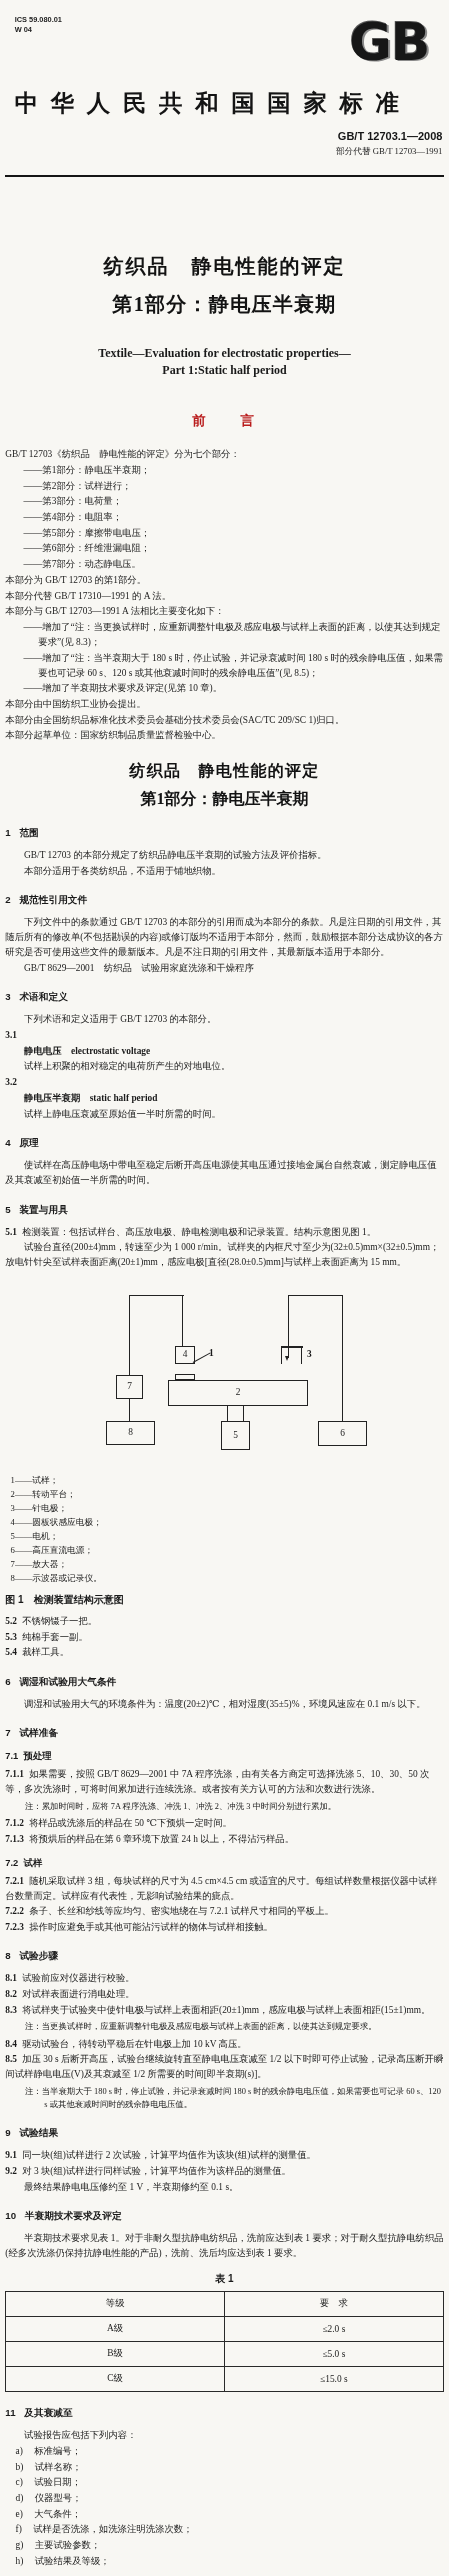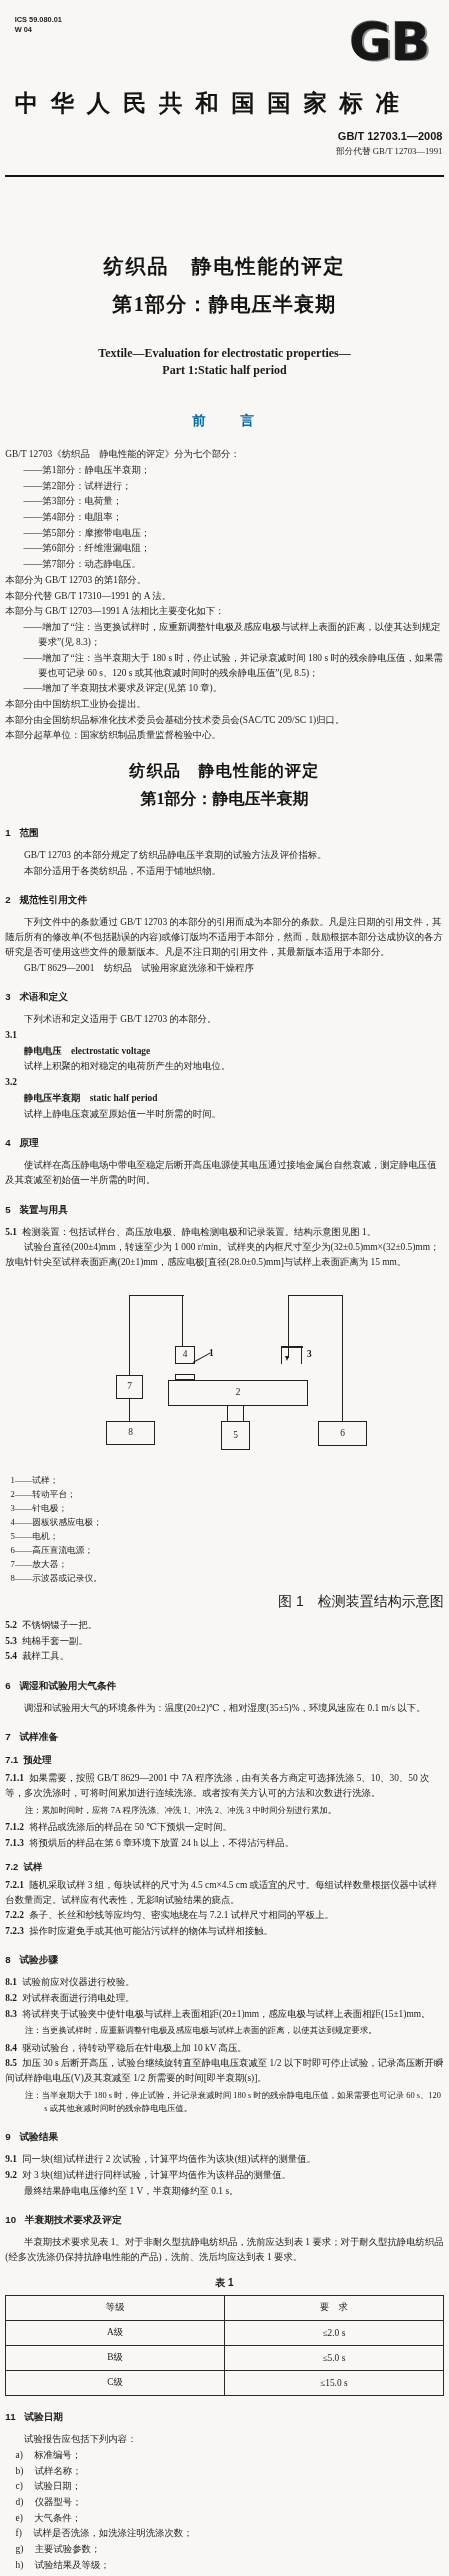--- a/index.html
+++ b/index.html
@@ -32,21 +32,21 @@
   }
   .num-block{margin-top:9.4px;text-align:right;padding-right:1.3px;}
   .std-num{font-family:"Liberation Sans","DejaVu Sans",sans-serif;font-weight:bold;font-size:11px;line-height:16px;color:#161616;}
   .replaces{font-size:8.7px;line-height:12px;margin-top:1.3px;color:#222;}
   .rule{margin:17.4px 0 0;height:2px;background:#151515;border:none;}
   
   .cover-cn{margin-top:75px;text-align:center;font-weight:900;color:#131313;}
   .cover-cn .l1{font-size:20px;line-height:29px;letter-spacing:2px;}
   .cover-cn .l2{font-size:20px;line-height:29px;letter-spacing:1.3px;margin-top:9.4px;}
   .cover-en{margin-top:25.4px;text-align:center;font-weight:bold;font-size:12px;line-height:17.4px;color:#1a1a1a;}
-  .fw-head{margin-top:33px;text-align:center;font-weight:900;font-size:13.4px;letter-spacing:2.7px;color:#0369a1;}
+  .fw-head{margin-top:33px;text-align:center;font-weight:900;font-size:13.4px;letter-spacing:2.7px;color:#b91c1c;}
   
   .sec{margin-top:17px;font-size:9.4px;line-height:15px;}
   .sec.tight{margin-top:6.7px;}
   .blk{margin:0.7px 0;}
   .blk-num{font-weight:bold;margin-right:0.55em;}
   .blk-num:empty{display:none;}
   .b-h1{font-weight:bold;font-family:"Liberation Sans","DejaVu Sans",sans-serif;font-size:9.7px;margin:13.4px 0 8px;}
   .b-h1 .blk-num{margin-right:0.9em;}
   .b-h2{font-weight:bold;font-family:"Liberation Sans","DejaVu Sans",sans-serif;font-size:9.4px;margin:8px 0 4px;}
   .b-p{text-indent:2em;}
@@ -61,21 +61,21 @@
   .body-title .l1{font-size:16px;line-height:25.4px;letter-spacing:1.3px;}
   .body-title .l2{font-size:16px;line-height:25.4px;margin-top:2.7px;}
   
   .figure-draw{position:relative;margin:23px -5.3px 0;height:160px;}
   .wire{position:absolute;background:#222;}
   .fbox{position:absolute;border:1.3px solid #222;box-sizing:border-box;text-align:center;font-size:9.4px;color:#1b1b1b;background:transparent;}
   .arrow-down{position:absolute;width:0;height:0;border-left:2.7px solid transparent;border-right:2.7px solid transparent;border-top:5.3px solid #222;}
   .fig-label{position:absolute;font-size:9.4px;font-weight:bold;color:#1b1b1b;}
   .slash{position:absolute;width:20px;height:1.3px;background:#222;transform:rotate(-29deg);transform-origin:left center;}
   .legend{margin-top:20px;padding-left:5.3px;font-size:8.7px;line-height:14px;}
-  .fig-caption{margin:8px 0 2.7px;text-align:right;font-weight:normal;font-family:"Liberation Sans","DejaVu Sans",sans-serif;font-size:14px;}
+  .fig-caption{margin:8px 0 2.7px;text-align:left;font-weight:bold;font-family:"Liberation Sans","DejaVu Sans",sans-serif;font-size:10px;}
   
   .tbl-caption{margin:10.7px 0 5.3px;text-align:center;font-weight:bold;font-family:"Liberation Sans","DejaVu Sans",sans-serif;font-size:10px;}
   table.t1{width:100%;border-collapse:collapse;border:1.3px solid #1d1d1d;}
   table.t1 th,table.t1 td{border:0.7px solid #2a2a2a;height:22px;text-align:center;font-size:9.4px;font-weight:normal;}
   table.t1 th{font-weight:normal;}
   table.t1 th:first-child,table.t1 td:first-child{width:50%;}
 </style>
 </head>
 <body>
 
@@ -333,21 +333,21 @@
 
         <tr>
           <td>C级</td>
           <td>≤15.0 s</td>
         </tr>
       </tbody>
   </table>
 
   <section class="sec tight">
 
-      <div class="blk b-h1"><span class="blk-num">11</span><span class="blk-text">试验日期</span></div>
+      <div class="blk b-h1"><span class="blk-num">11</span><span class="blk-text">及其衰减至</span></div>
 
       <div class="blk b-p"><span class="blk-text">试验报告应包括下列内容：</span></div>
 
       <div class="blk b-li"><span class="blk-num">a)</span><span class="blk-text">标准编号；</span></div>
 
       <div class="blk b-li"><span class="blk-num">b)</span><span class="blk-text">试样名称；</span></div>
 
       <div class="blk b-li"><span class="blk-num">c)</span><span class="blk-text">试验日期；</span></div>
 
       <div class="blk b-li"><span class="blk-num">d)</span><span class="blk-text">仪器型号；</span></div>

